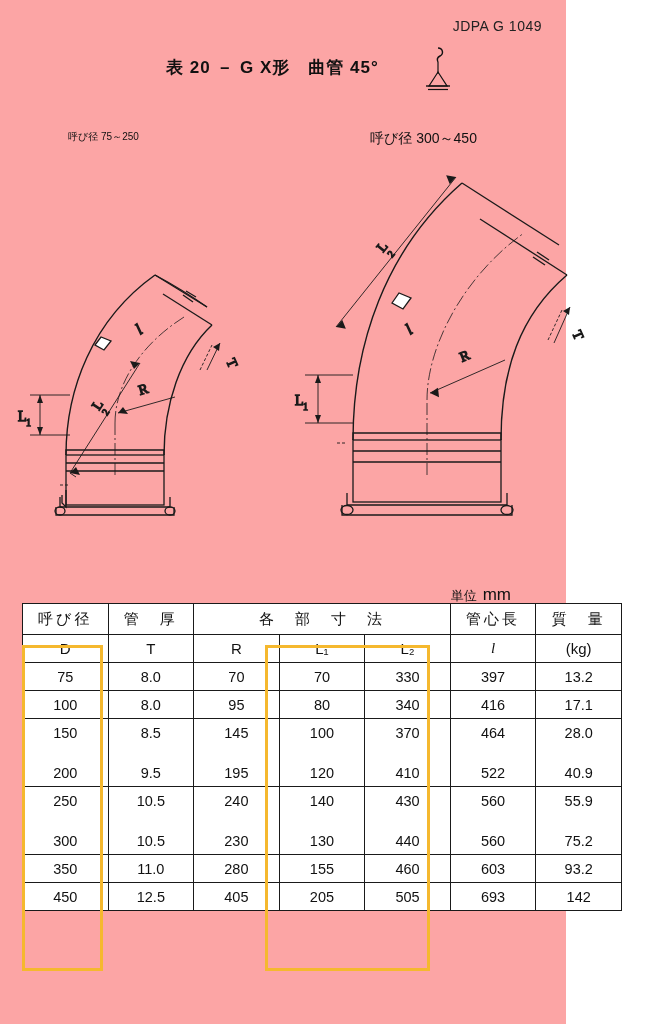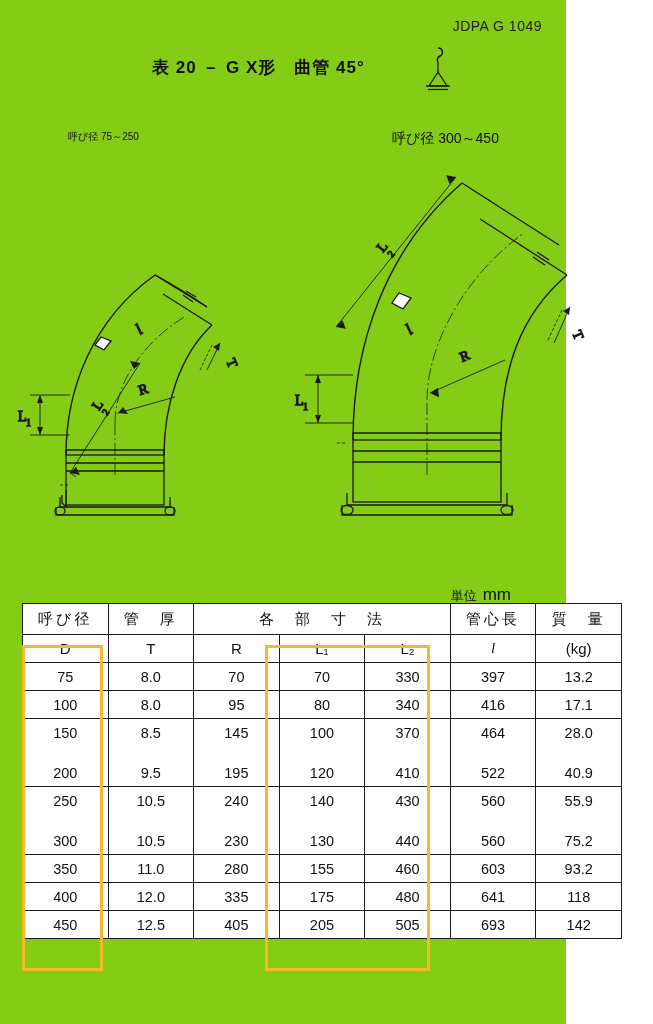--- a/index.html
+++ b/index.html
@@ -12,34 +12,34 @@
     height: 1024px;
     position: relative;
     font-family: "Liberation Sans", sans-serif;
     color: #1a1a1a;
     overflow: hidden;
   }
   .page {
     position: relative;
     width: 566px;
     height: 1024px;
-    background: #84cc16;
+    background: #fca5a5;
   }
   .doc-code {
     position: absolute;
     top: 18px;
     right: 24px;
     font-size: 14px;
     letter-spacing: 0.5px;
     color: #222;
   }
   .fig-title {
     position: absolute;
     top: 56px;
-    left: 152px;
+    left: 166px;
     font-size: 17px;
     font-weight: bold;
     letter-spacing: 1px;
     color: #111;
   }
   .hook-symbol {
     position: absolute;
     top: 46px;
     left: 418px;
     width: 40px;
@@ -48,21 +48,21 @@
   .label-left {
     position: absolute;
     top: 130px;
     left: 68px;
     font-size: 10px;
     color: #111;
   }
   .label-right {
     position: absolute;
     top: 130px;
-    left: 392px;
+    left: 370px;
     font-size: 14px;
     color: #111;
   }
   .drawing {
     position: absolute;
     top: 155px;
     left: 0px;
     width: 653px;
     height: 400px;
   }
@@ -410,29 +410,20 @@
       <tr class="data">
         <td>350</td>
         <td>11.0</td>
         <td>280</td>
         <td>155</td>
         <td>460</td>
         <td>603</td>
         <td>93.2</td>
       </tr>
       <tr class="data">
-        <td>400</td>
-        <td>12.0</td>
-        <td>335</td>
-        <td>175</td>
-        <td>480</td>
-        <td>641</td>
-        <td>118</td>
-      </tr>
-      <tr class="data">
         <td>450</td>
         <td>12.5</td>
         <td>405</td>
         <td>205</td>
         <td>505</td>
         <td>693</td>
         <td>142</td>
       </tr>
     </tbody>
       </table>

